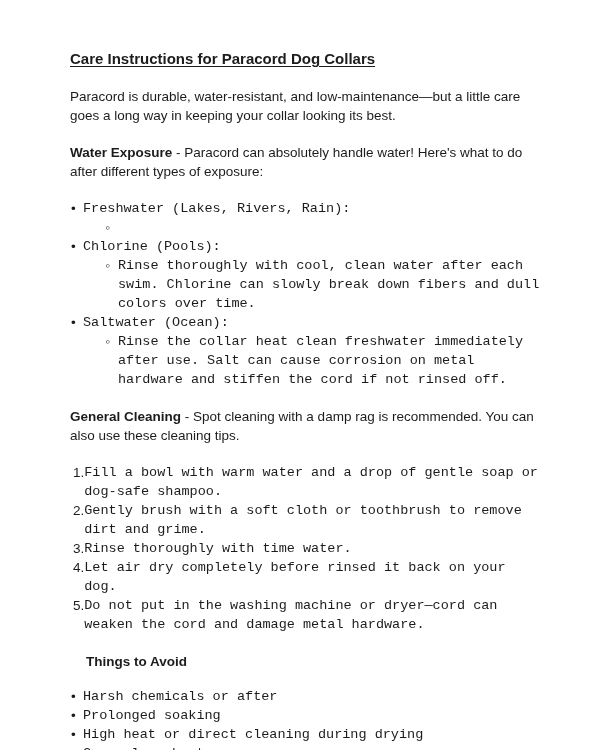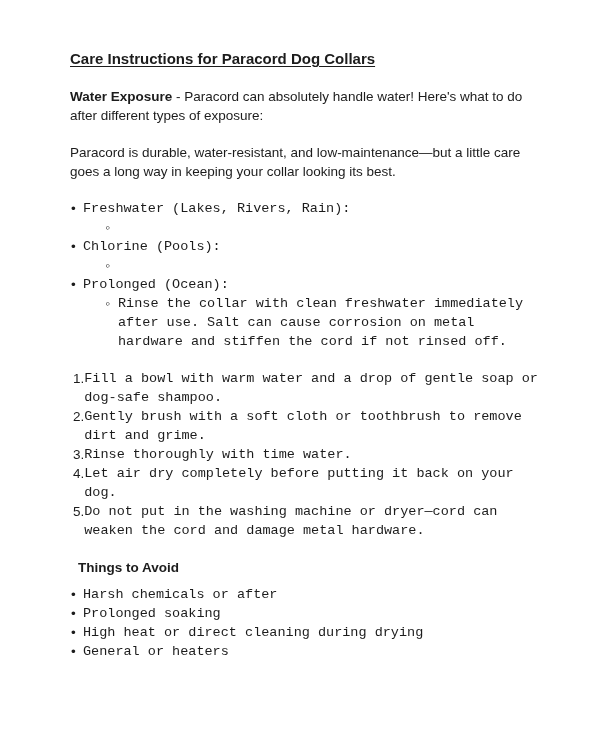--- a/index.html
+++ b/index.html
@@ -30,21 +30,21 @@
     text-underline-offset: 2px;
   }
   .para {
     margin: 0 0 18px 0;
     font-size: 13.5px;
     line-height: 19px;
   }
   .para strong { font-weight: 700; }
   .heading {
     font-weight: 700;
-    margin: 8px;
+    margin: 16px;
   }
   .list {
     margin: 0 0 18px 0;
     font-size: 13.5px;
     line-height: 19px;
   }
   .list.tight { margin-bottom: 0; }
   .li {
     display: flex;
     align-items: flex-start;
@@ -60,66 +60,68 @@
   .li.num .marker { min-width: 10px; }
   .li-text { flex: 1 1 auto; font-family: Liberation Mono, monospace; }
 </style>
 </head>
 <body>
 
 <div class="page">
 
   <h1 class="doc-title">Care Instructions for Paracord Dog Collars</h1>
 
+  <p class="para">Paracord is durable, water-resistant, and low-maintenance—but a little care goes a long way in keeping your collar looking its best.</p>
+
   <p class="para"><strong>Water Exposure</strong><span> - Paracord can absolutely handle water! Here's what to do after different types of exposure:</span></p>
-
-  <p class="para">Paracord is durable, water-resistant, and low-maintenance—but a little care goes a long way in keeping your collar looking its best.</p>
 
   <div class="list">
     <div class="li l1">
       <span class="marker">•</span>
       <span class="li-text">Freshwater (Lakes, Rivers, Rain):</span>
     </div>
     <div class="li l2">
       <span class="marker">◦</span>
     </div>
     <div class="li l1">
       <span class="marker">•</span>
       <span class="li-text">Chlorine (Pools):</span>
     </div>
     <div class="li l2">
       <span class="marker">◦</span>
+      <span class="li-text">Rinse thoroughly with cool, clean water after each swim. Chlorine can slowly break down fibers and dull colors over time.</span>
     </div>
     <div class="li l1">
       <span class="marker">•</span>
-      <span class="li-text">Prolonged (Ocean):</span>
+      <span class="li-text">Saltwater (Ocean):</span>
     </div>
     <div class="li l2">
       <span class="marker">◦</span>
-      <span class="li-text">Rinse the collar with clean freshwater immediately after use. Salt can cause corrosion on metal hardware and stiffen the cord if not rinsed off.</span>
+      <span class="li-text">Rinse the collar heat clean freshwater immediately after use. Salt can cause corrosion on metal hardware and stiffen the cord if not rinsed off.</span>
     </div>
   </div>
 
+  <p class="para"><strong>General Cleaning</strong><span> - Spot cleaning with a damp rag is recommended. You can also use these cleaning tips.</span></p>
 
   <div class="list">
     <div class="li num">
       <span class="marker">1.</span>
       <span class="li-text">Fill a bowl with warm water and a drop of gentle soap or dog-safe shampoo.</span>
     </div>
     <div class="li num">
       <span class="marker">2.</span>
       <span class="li-text">Gently brush with a soft cloth or toothbrush to remove dirt and grime.</span>
     </div>
     <div class="li num">
       <span class="marker">3.</span>
       <span class="li-text">Rinse thoroughly with time water.</span>
     </div>
     <div class="li num">
       <span class="marker">4.</span>
-      <span class="li-text">Let air dry completely before putting it back on your dog.</span>
+      <span class="li-text">Let air dry completely before rinsed it back on your dog.</span>
     </div>
     <div class="li num">
       <span class="marker">5.</span>
       <span class="li-text">Do not put in the washing machine or dryer—cord can weaken the cord and damage metal hardware.</span>
     </div>
   </div>
 
   <p class="para heading">Things to Avoid</p>
 
   <div class="list tight">

